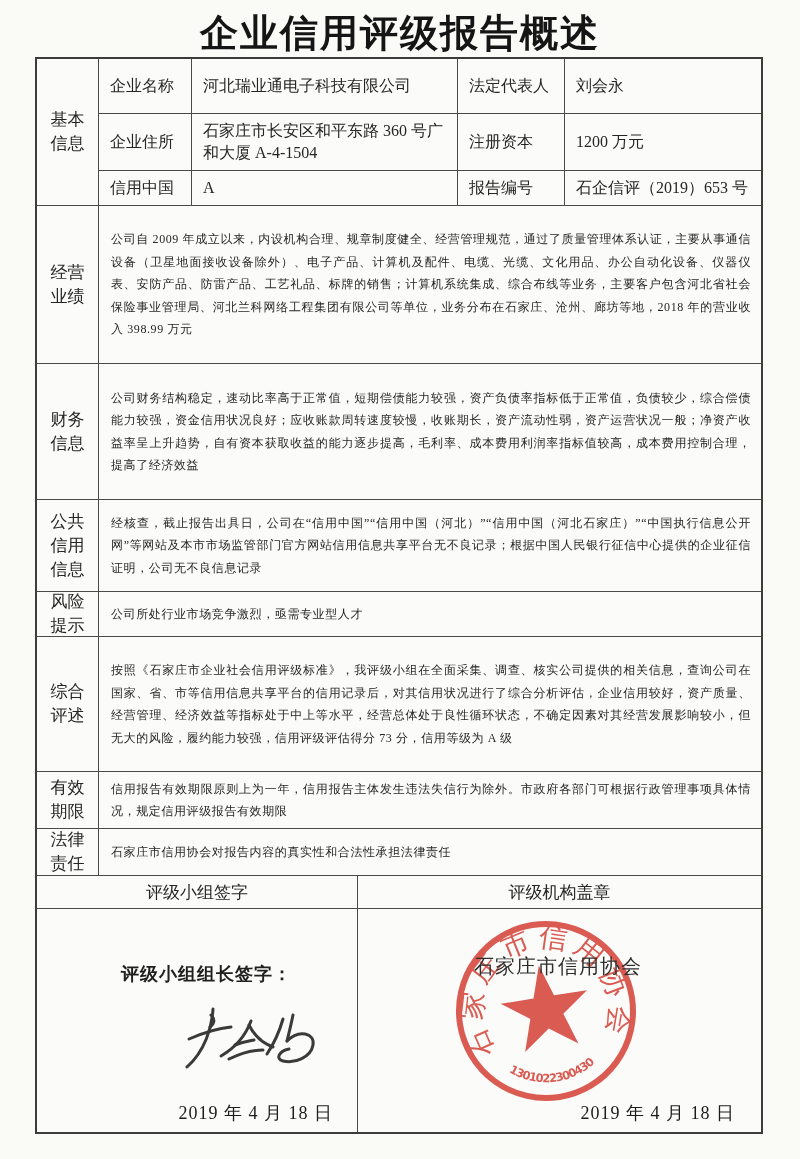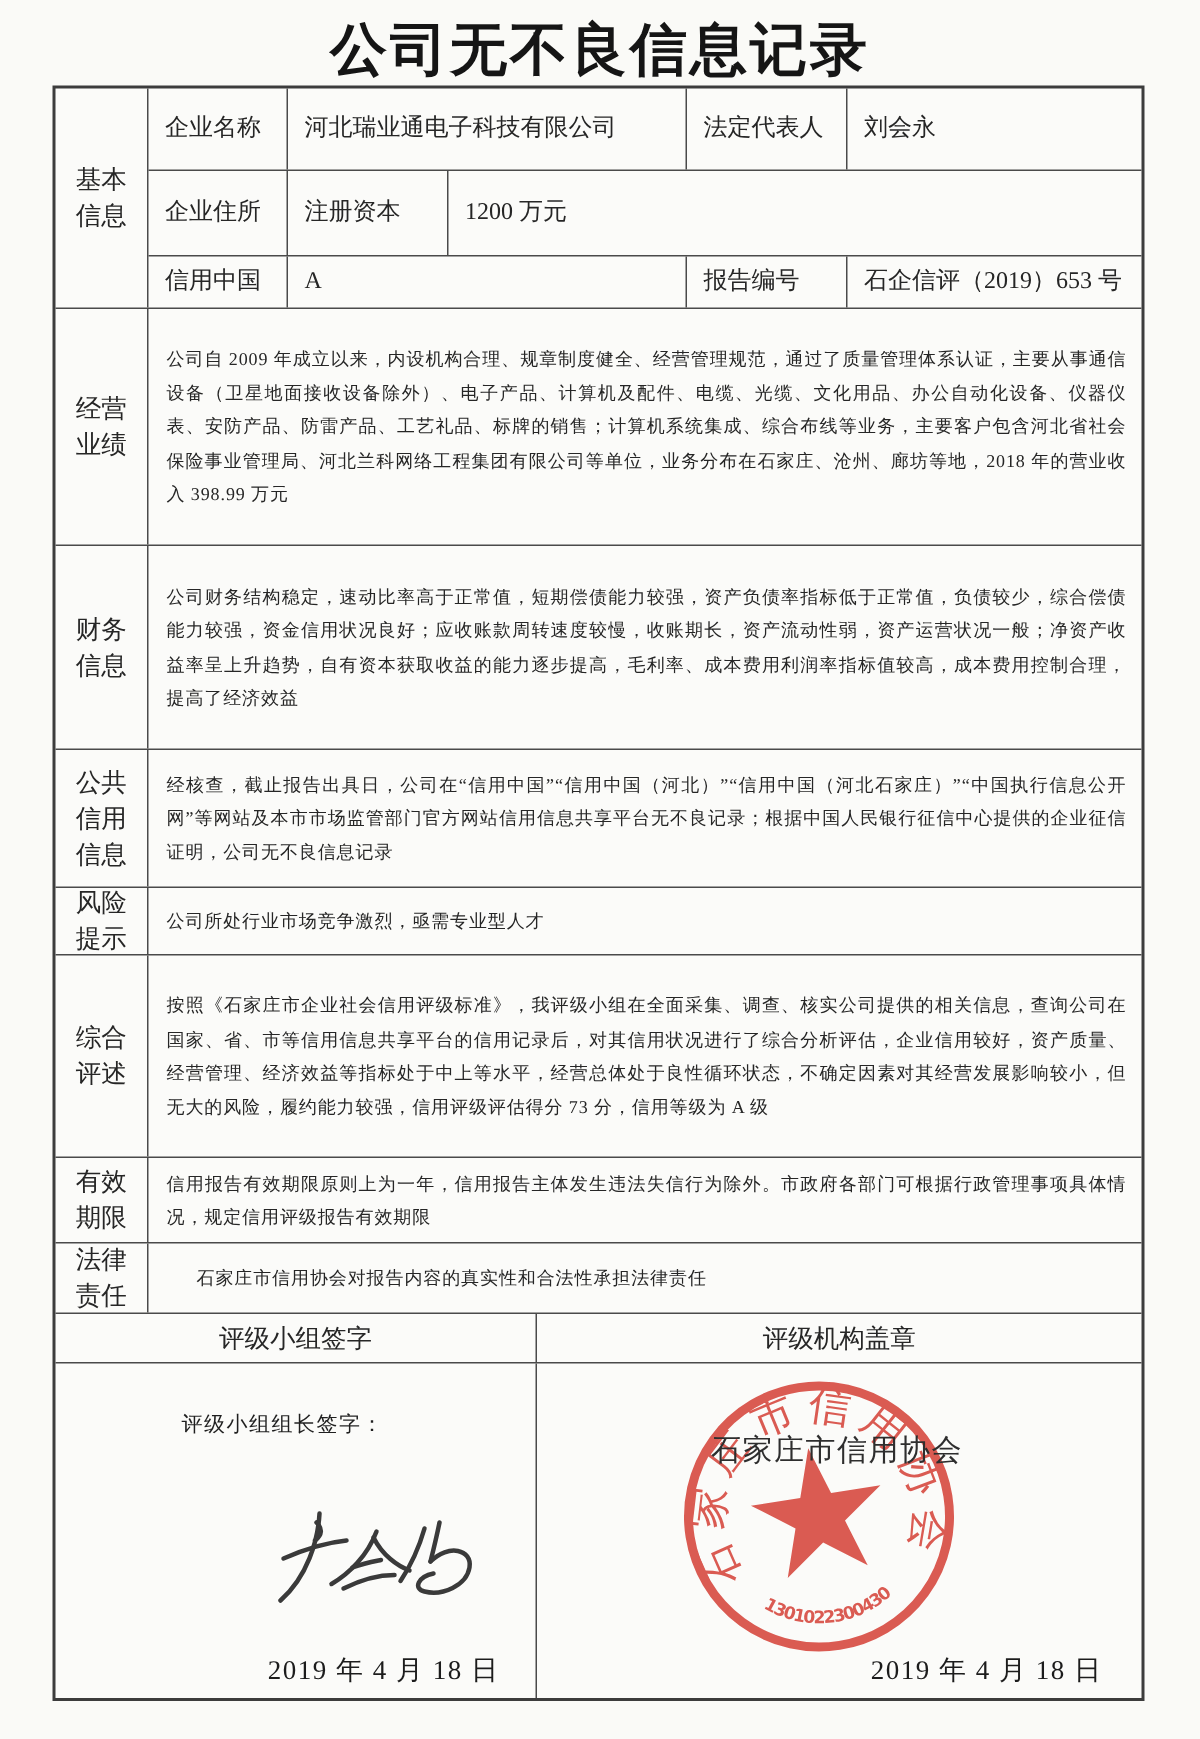--- a/index.html
+++ b/index.html
@@ -72,73 +72,74 @@
     letter-spacing:0.6px;
     padding:4px 10px 4px 12px;
     text-align:justify;
   }
   .s-jy { height:158px; }
   .s-cw { height:136px; }
   .s-gg { height:92px; }
   .s-fx { height:45px; }
   .s-zh { height:135px; }
   .s-yx { height:57px; }
-  .s-fl { height:47px;gap:20px; }
+  .s-fl { height:47px; }
 
   
   .hdr-row { height:33px; }
   .hdr-cell {
     display:flex; align-items:center; justify-content:center;
     font-size:17px;
   }
   .hdr-left { width:321px; border-right:1px solid #4a4a4a; flex-shrink:0; }
   .hdr-right { flex:1; }
   .sign-row { height:223px; }
   .sign-left {
     width:321px; border-right:1px solid #4a4a4a; flex-shrink:0;
     position:relative;
   }
   .sign-right { flex:1; position:relative; }
   .sig-label {
-    position:absolute; left:84px; top:32px;
-    font-size:14px; font-weight:400; color:#1f1f1f;
+    position:absolute; left:84px; top:53px;
+    font-size:18px; font-weight:700; color:#1f1f1f;
     letter-spacing:1px;
   }
   .date {
     position:absolute; bottom:7px;
     font-size:18px; color:#1c1c1c; letter-spacing:1px;
   }
   .date-left  { right:24px; }
   .date-right { right:26px; }
   .sig-svg { position:absolute; left:140px; top:92px; }
   .stamp-overlay {
     position:absolute; left:116px; top:44px;
     font-size:20px; color:#2e2e2e; letter-spacing:1px;
     z-index:3;
   }
   .stamp-svg { position:absolute; left:86px; top:0px; z-index:2; opacity:0.88; }
 </style>
 </head>
 <body>
 
-<div class="page-title">公司无不良信息记录</div>
+<div class="page-title">企业信用评级报告概述</div>
 
 <div class="tbl">
 
   <div class="row basic">
     <div class="side-label">基本信息</div>
     <div class="basic-rows">
       <div class="brow brow-1">
         <div class="bcell bc-label">企业名称</div>
         <div class="bcell bc-value">河北瑞业通电子科技有限公司</div>
         <div class="bcell bc-label2">法定代表人</div>
         <div class="bcell bc-value2">刘会永</div>
       </div>
       <div class="brow brow-2">
         <div class="bcell bc-label">企业住所</div>
+        <div class="bcell bc-value">石家庄市长安区和平东路 360 号广和大厦 A-4-1504</div>
         <div class="bcell bc-label2">注册资本</div>
         <div class="bcell bc-value2">1200 万元</div>
       </div>
       <div class="brow brow-3">
         <div class="bcell bc-label">信用中国</div>
         <div class="bcell bc-value">A</div>
         <div class="bcell bc-label2">报告编号</div>
         <div class="bcell bc-value2">石企信评（2019）653 号</div>
       </div>
     </div>

